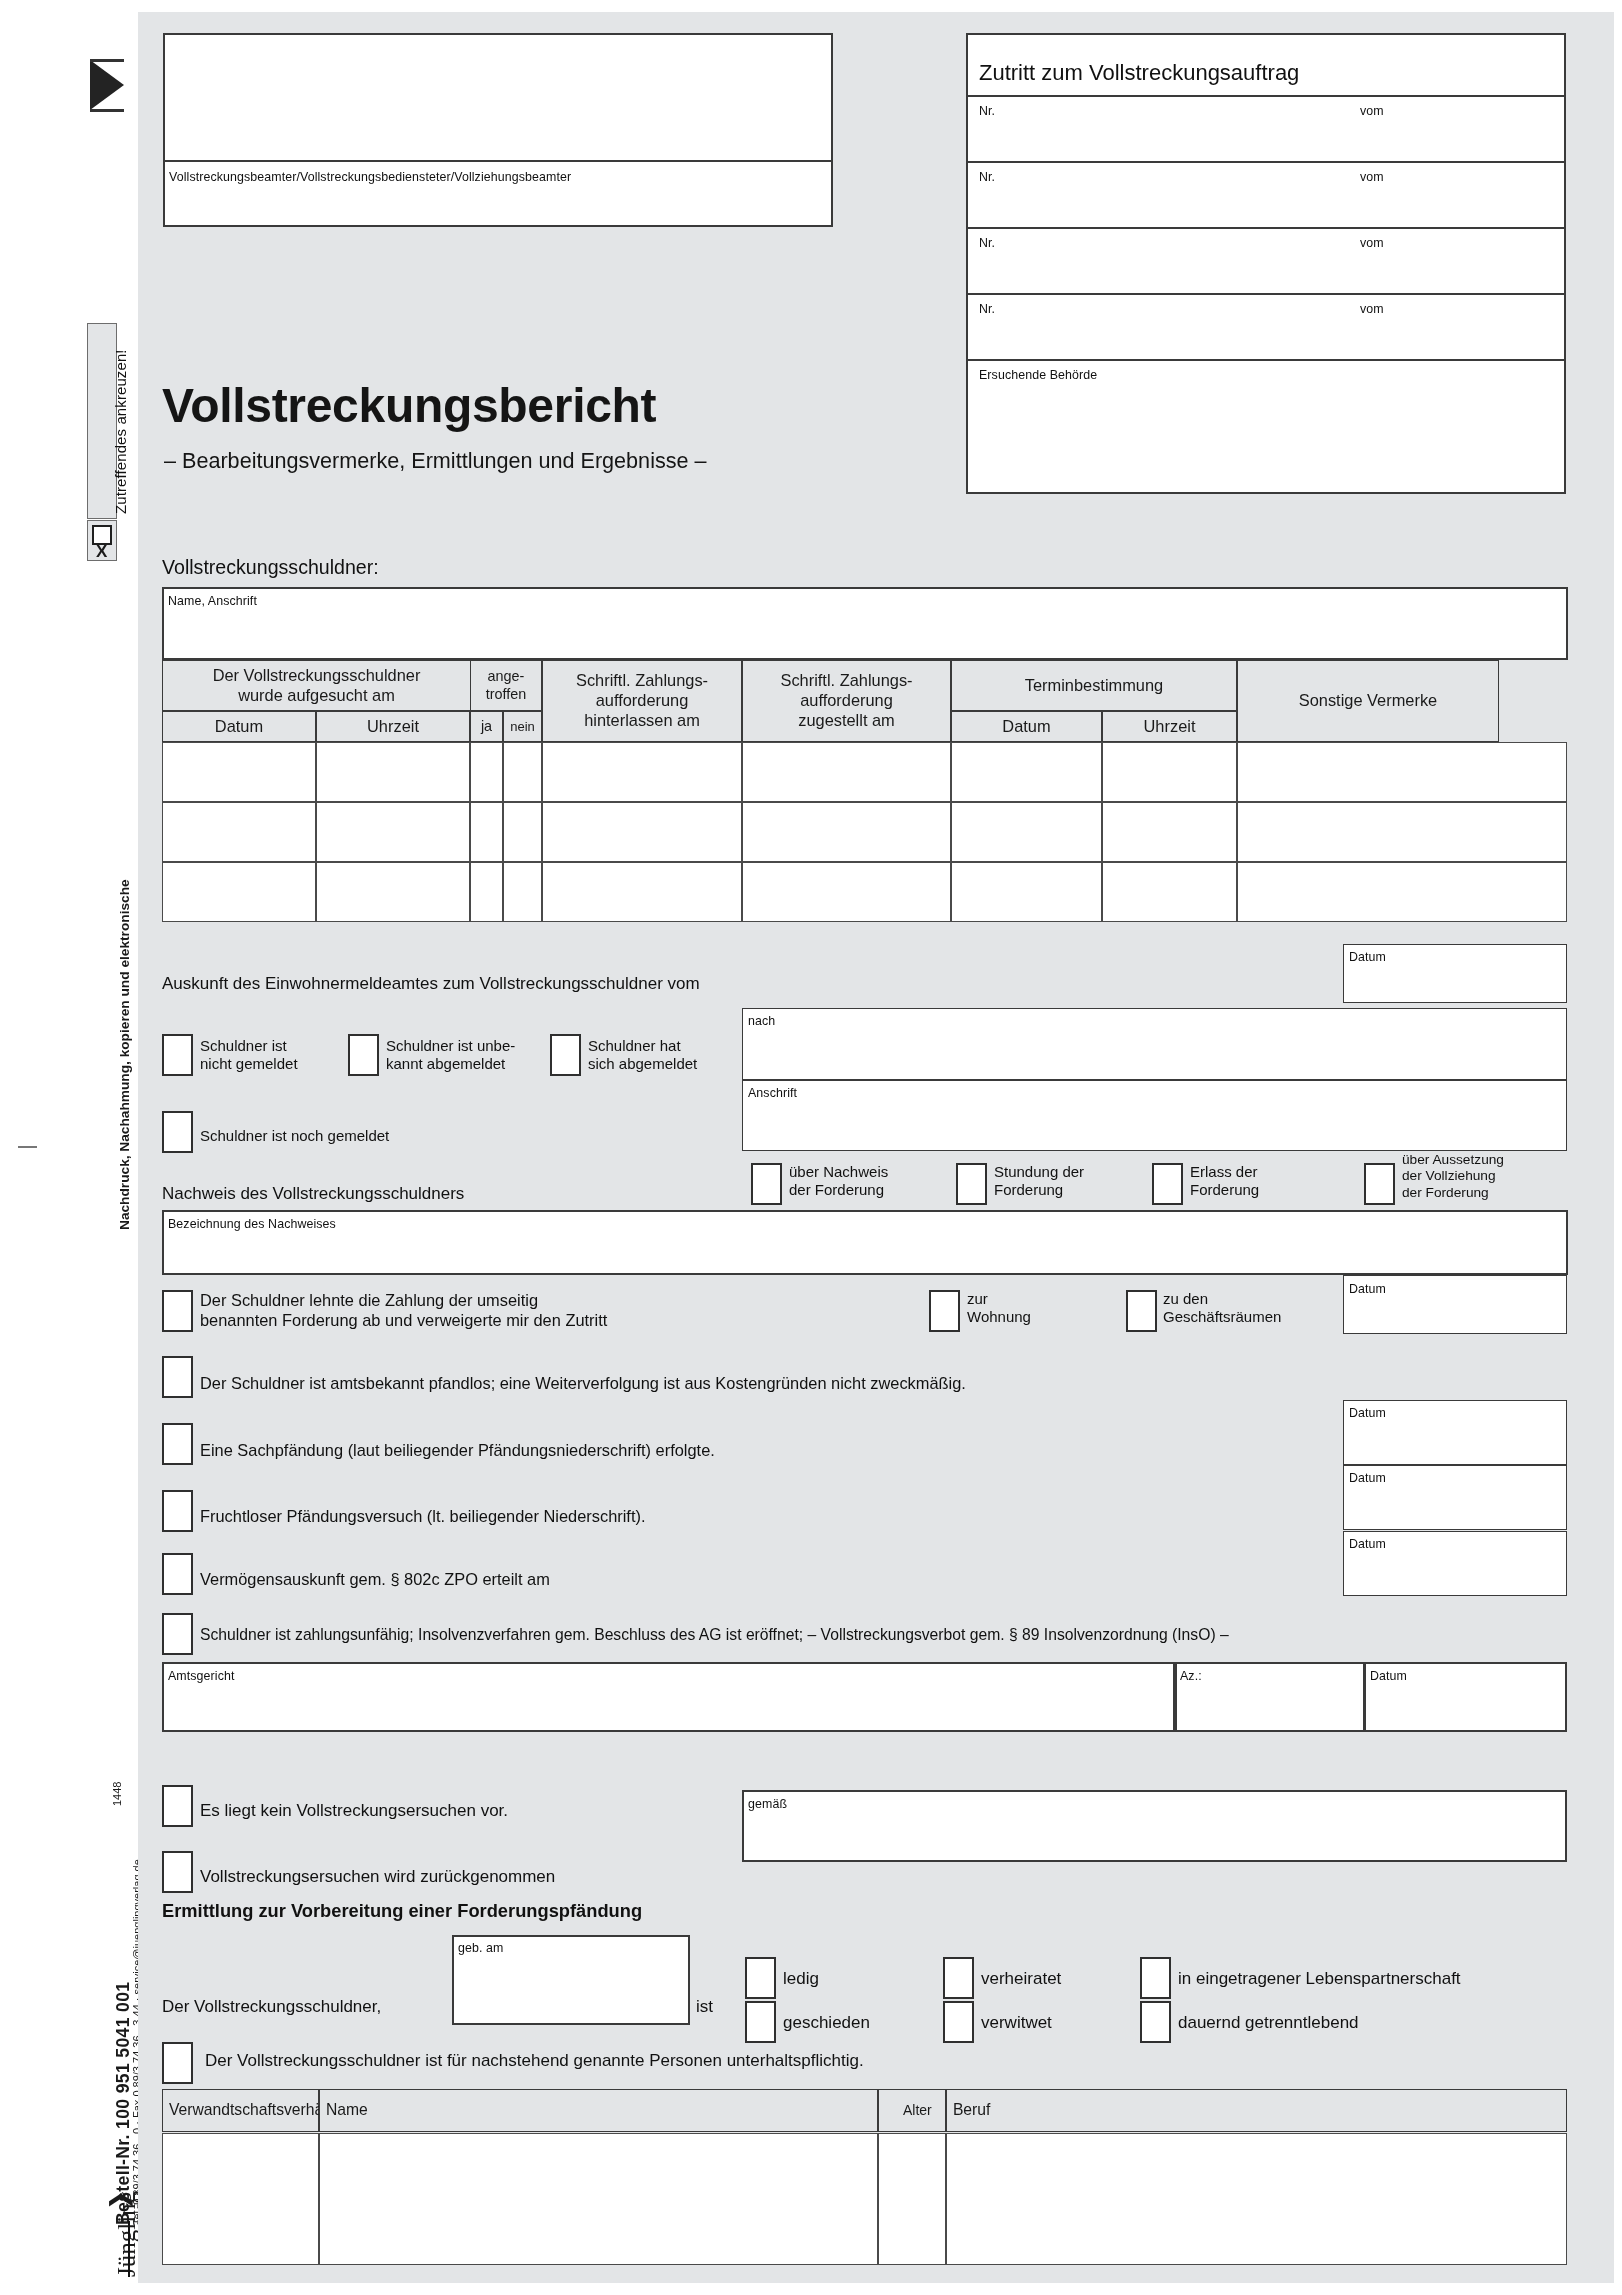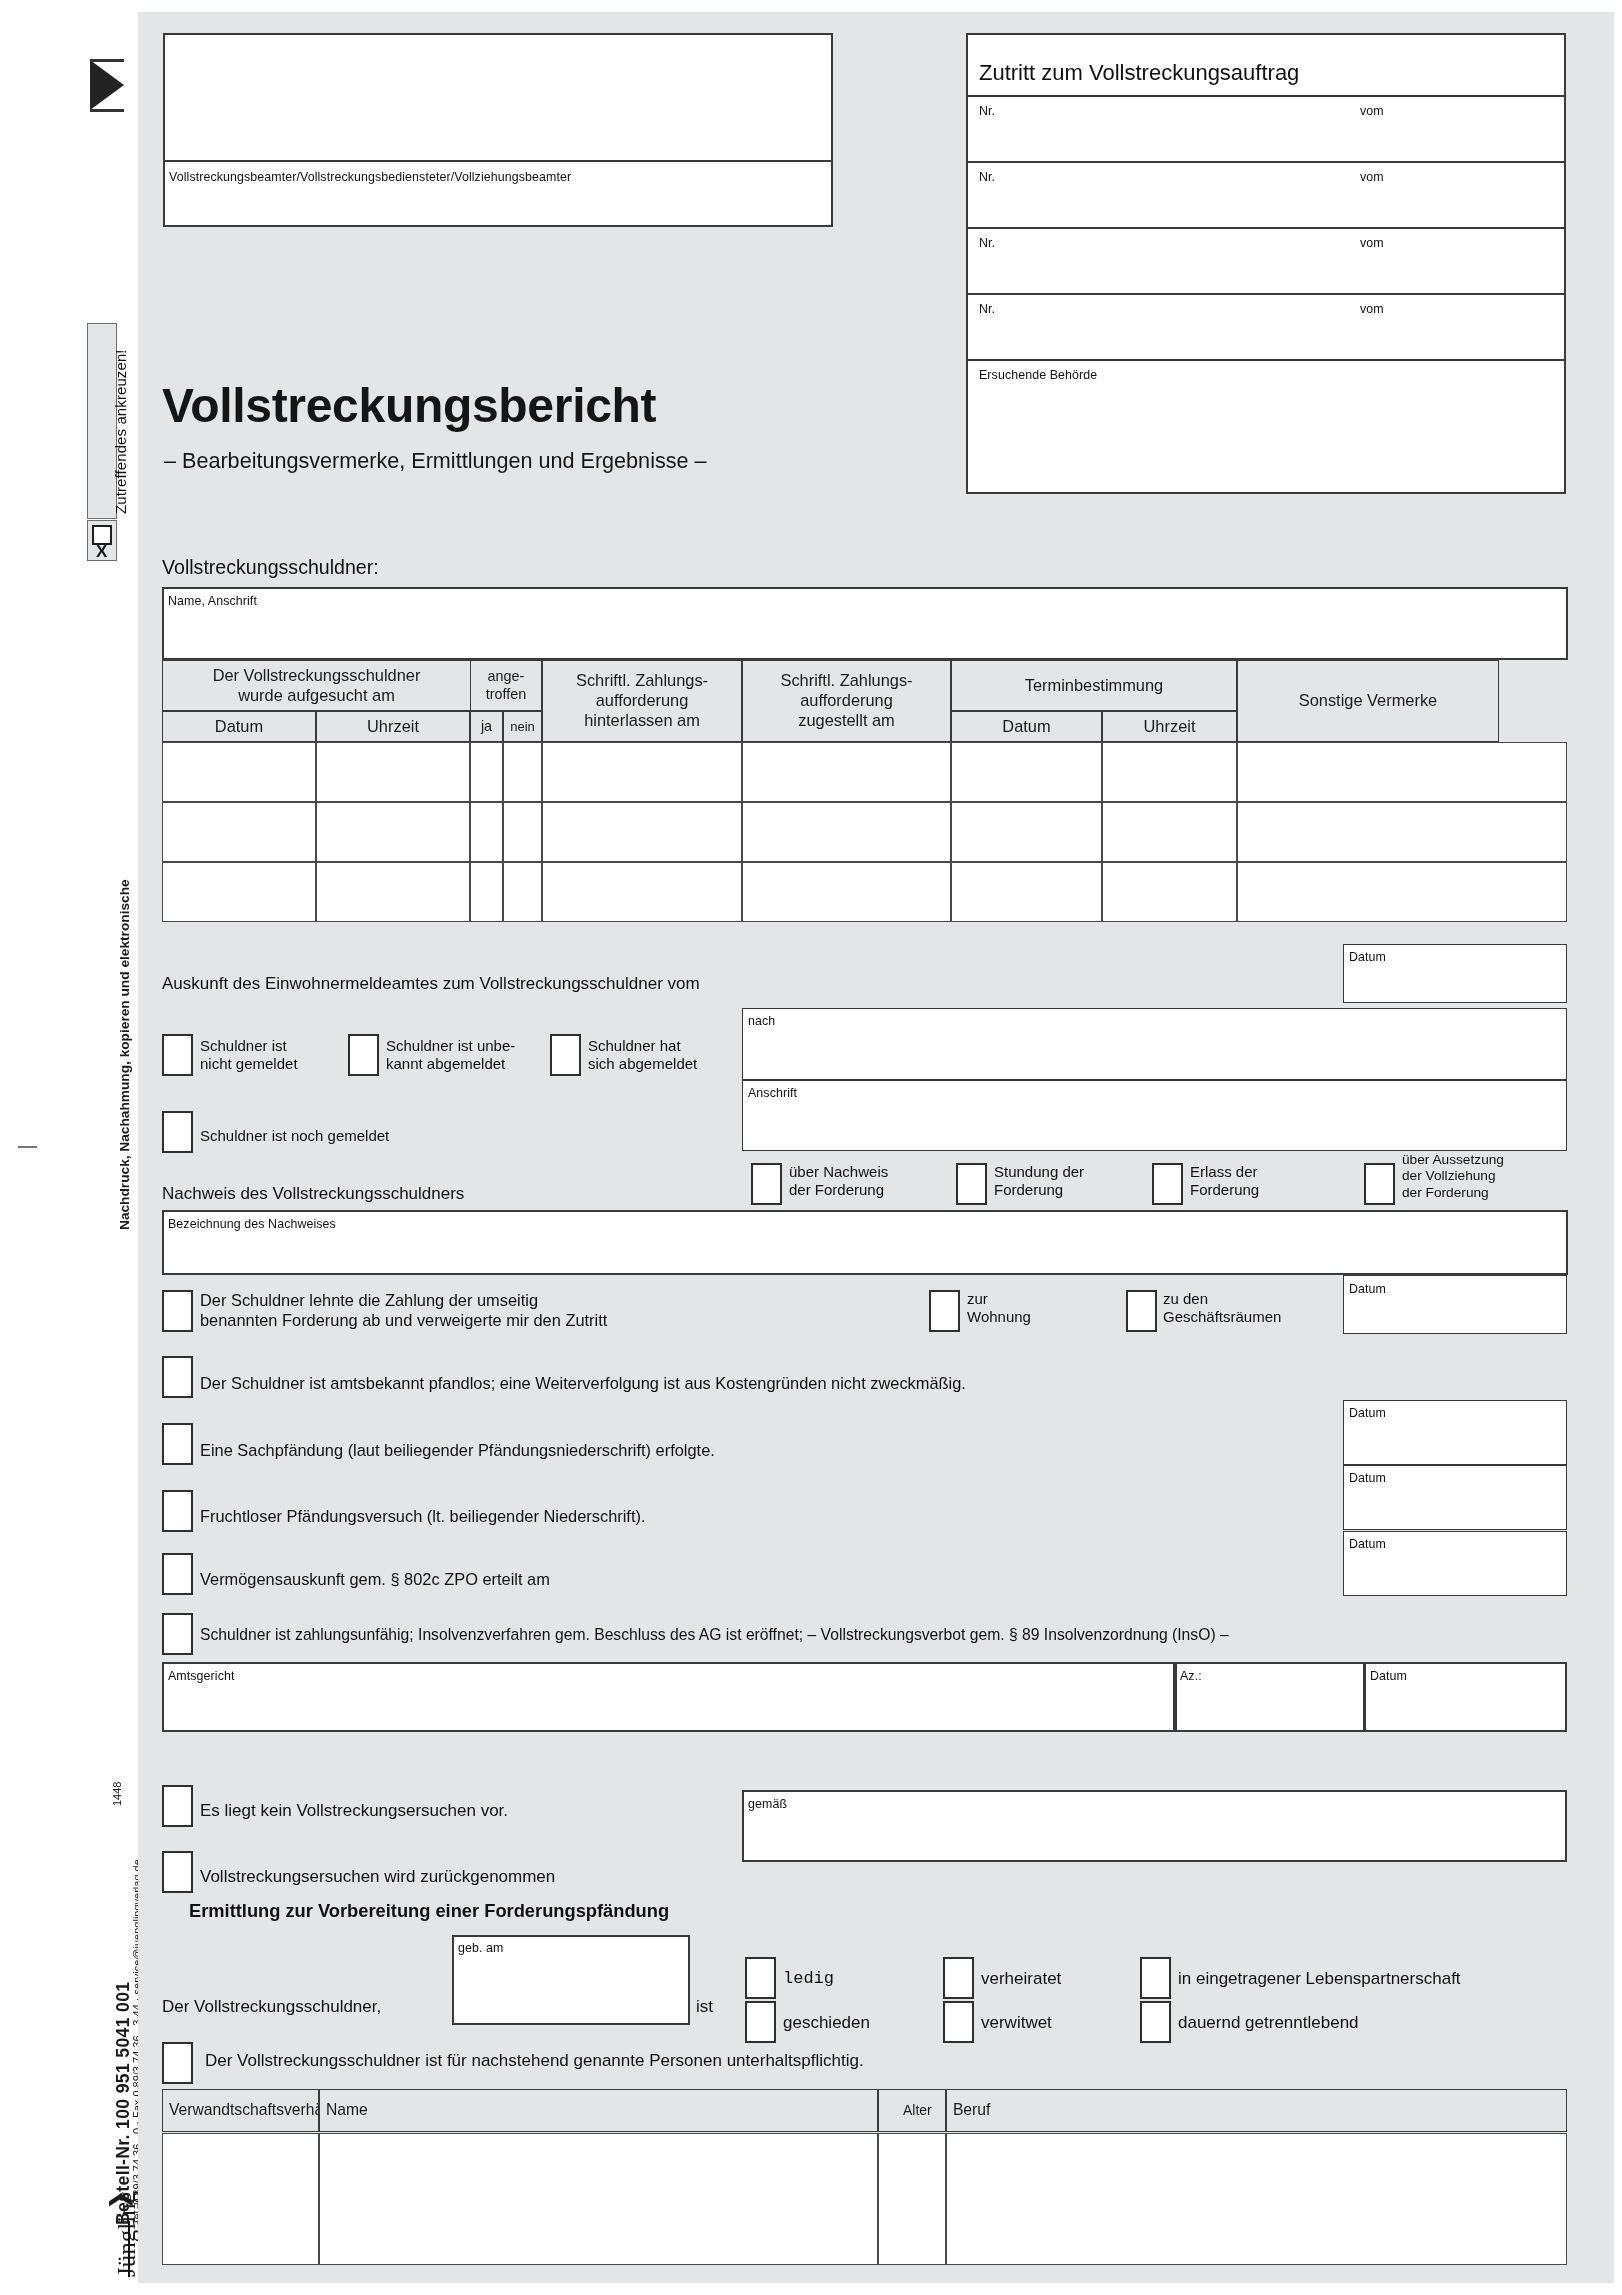--- a/index.html
+++ b/index.html
@@ -291,30 +291,30 @@
 
 <div class="cb" style="left:162px;top:1785px;"></div>
 <div class="txt" style="left:200px;top:1801px;font-size:17px;">Es liegt kein Vollstreckungsersuchen vor.</div>
 
 <div class="cb" style="left:162px;top:1851px;"></div>
 <div class="txt" style="left:200px;top:1867px;font-size:17px;">Vollstreckungsersuchen wird zurückgenommen</div>
 
 <div class="box" style="left:742px;top:1790px;width:825px;height:72px;"></div>
 <div class="cap" style="left:748px;top:1798px;">gemäß</div>
 
-<div style="position:absolute;left:162px;top:1900px;font-size:18.3px;font-weight:bold;color:#111;margin-left:27px;">Ermittlung zur Vorbereitung einer Forderungspfändung</div>
+<div style="position:absolute;left:162px;top:1900px;font-size:18.3px;font-weight:bold;color:#111;">Ermittlung zur Vorbereitung einer Forderungspfändung</div>
 
 <div class="box" style="left:452px;top:1935px;width:238px;height:90px;"></div>
 <div class="cap" style="left:458px;top:1942px;">geb. am</div>
 
 <div style="position:absolute;left:162px;top:1997px;font-size:17px;color:#111;">Der Vollstreckungsschuldner,</div>
 <div style="position:absolute;left:696px;top:1997px;font-size:17px;color:#111;">ist</div>
 
 <div class="cb" style="left:745px;top:1957px;"></div>
-<div class="txt" style="left:783px;top:1969px;font-size:17px;font-family:Liberation Mono, monospace;">ledig</div>
+<div class="txt" style="left:783px;top:1969px;font-size:17px;">ledig</div>
 
 <div class="cb" style="left:943px;top:1957px;"></div>
 <div class="txt" style="left:981px;top:1969px;font-size:17px;text-align:center;">verheiratet</div>
 
 <div class="cb" style="left:1140px;top:1957px;"></div>
 <div class="txt" style="left:1178px;top:1969px;font-size:17px;">in eingetragener Lebenspartnerschaft</div>
 
 <div class="cb" style="left:745px;top:2001px;"></div>
 <div class="txt" style="left:783px;top:2013px;font-size:17px;">geschieden</div>
 

